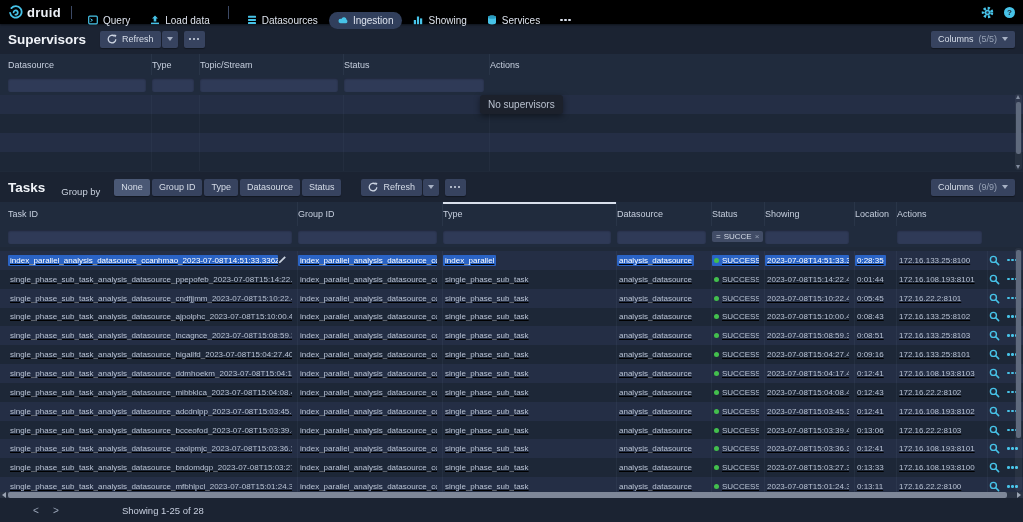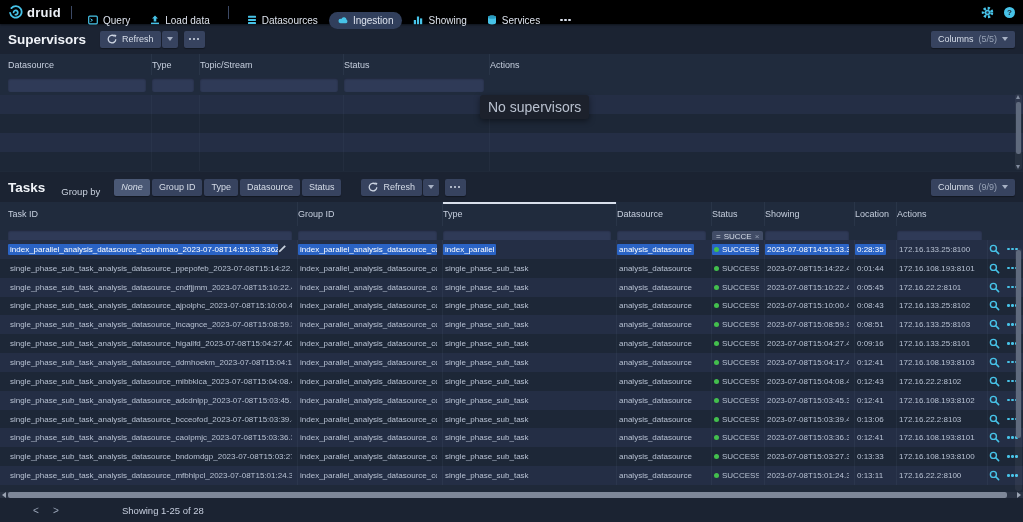--- a/index.html
+++ b/index.html
@@ -23,21 +23,21 @@
 .dots::before{content:"";position:absolute;left:0;top:0;width:2.5px;height:2.5px;border-radius:50%;background:currentColor;box-shadow:4px 0 0 currentColor,8px 0 0 currentColor;}
 .nav-item .dots{color:#dde3ee;}
 
 
 .section-head{position:absolute;left:0;right:0;display:flex;align-items:center;padding:0 8px;gap:6px;}
 #sup-head{top:24px;height:30px;}
 #tasks-head{top:172px;height:30px;}
 .sec-title{font-size:13.5px;font-weight:bold;color:#f0f3f8;margin-right:8px;}
 .btn{display:inline-flex;align-items:center;gap:5px;height:17px;padding:0 7px;background:#37435f;border-radius:2px;font-size:9px;color:#d6dde8;box-shadow:0 1px 1px rgba(0,0,0,.35);cursor:pointer;white-space:nowrap;}
 .btn.sq{padding:0 5px;}
-.btn.active{background:#4a5875;font-style:italic;}
+.btn.active{background:#4a5875;}
 .btn-group{display:inline-flex;gap:1px;justify-content:space-between;}
 .caret{width:0;height:0;border-left:3px solid transparent;border-right:3px solid transparent;border-top:4px solid #a7b1c4;display:inline-block;}
 .count{color:#98a3b6;}
 .grow{flex:1;}
 .gb-label{font-size:9.5px;color:#cbd3e0;margin:8px 8px 0 2px;text-align:center;}
 .btn .dots{color:#d6dde8;}
 
 
 #sup-table{position:absolute;top:54px;left:0;right:0;height:118px;background:#1f2939;overflow:hidden;}
 .sgrid{display:grid;grid-template-columns:144px 48px 144px 146px auto;padding-left:8px;}
@@ -47,26 +47,26 @@
 .th.sorted{box-shadow:inset 0 2px 0 0 #d9e0ec;}
 .hrow-sup{height:21px;background:#202b3d;}
 .frow-sup{height:20px;background:#202b3d;}
 .fcell{display:flex;align-items:center;height:100%;overflow:hidden;padding-right:6px;}
 .flt{height:14px;background:#2f3a57;border:none;border-radius:2px;box-shadow:inset 0 1px 2px rgba(0,0,0,.35);width:100%;color:#e2e7f0;font-size:8px;padding:0 4px;font-family:inherit;outline:none;}
 .erow{height:19px;}
 .r-light{background:#242e45;}
 .r-dark{background:#1d2737;}
 .ecell{border-right:1px solid rgba(130,150,180,.06);height:100%;}
 .ecell:last-child{border-right:none;}
-.tooltip{position:absolute;left:480px;top:41px;background:#1c212c;border-radius:3px;padding:4px 8px;font-size:14px;color:#b9c1cf;box-shadow:0 2px 6px rgba(0,0,0,.45);z-index:5;}
+.tooltip{position:absolute;left:480px;top:41px;background:#1c212c;border-radius:3px;padding:4px 8px;font-size:10px;color:#b9c1cf;box-shadow:0 2px 6px rgba(0,0,0,.45);z-index:5;}
 
 #tasks-table{position:absolute;top:202px;left:0;right:0;height:296px;background:#1f2939;overflow:hidden;}
 .hrow-tasks{height:24px;background:#202b3d;}
 .frow-tasks{height:21px;background:#202b3d;}
-#task-rows{position:absolute;top:38px;left:0;right:0;height:245px;overflow:hidden;}
+#task-rows{position:absolute;top:49px;left:0;right:0;height:245px;overflow:hidden;text-decoration:underline;}
 .trow{height:18.85px;cursor:pointer;}
 .cell{font-size:8px;color:#b7c1d2;overflow:hidden;white-space:nowrap;padding-right:5px;border-right:1px solid rgba(130,150,180,.08);height:100%;display:flex;align-items:center;}
 .cell:last-child{border-right:none;}
 .v{display:inline-block;padding:1px 2px;border-radius:1px;overflow:hidden;white-space:nowrap;max-width:100%;}
 .selected .hv{background:#2a63c5;color:#fff;}
 .status-wrap{display:inline-flex;align-items:center;}
 .dot{display:inline-block;width:5px;height:5px;border-radius:50%;background:#43bf4d;margin-right:3px;flex:0 0 auto;}
 .tag{display:inline-flex;align-items:center;gap:3px;background:#414c66;border-radius:2px;padding:1px 4px;font-size:8px;color:#d3dae6;}
 .tag .x{color:#97a2b5;cursor:pointer;}
 .actions-cell{display:flex;gap:7px;align-items:center;color:#47c3e8;padding-left:1px;}

